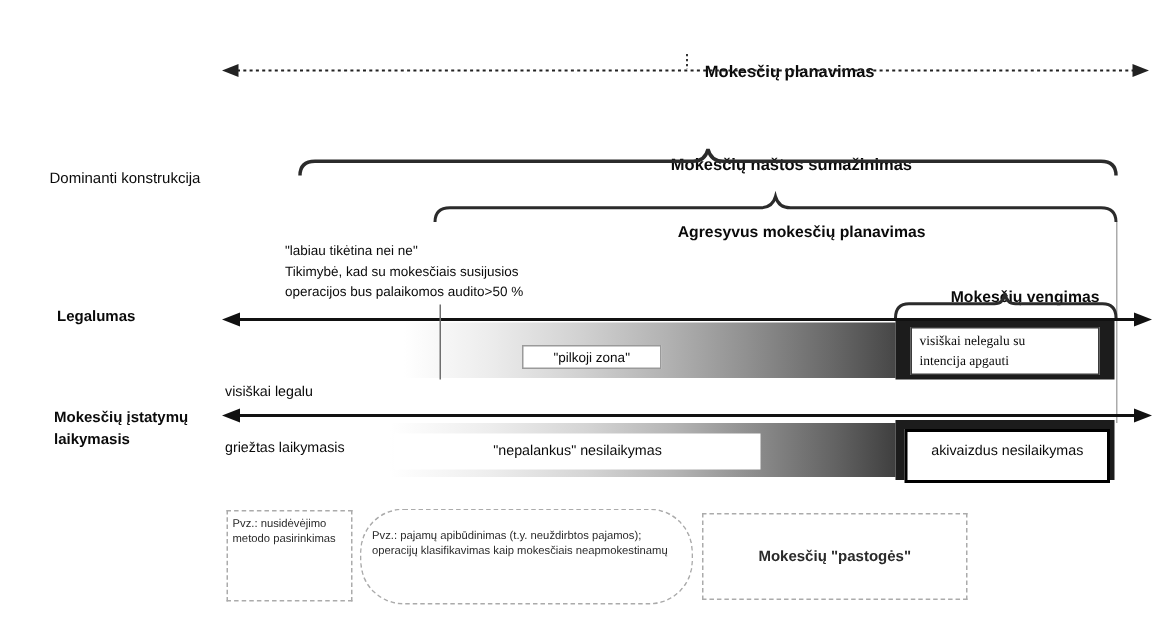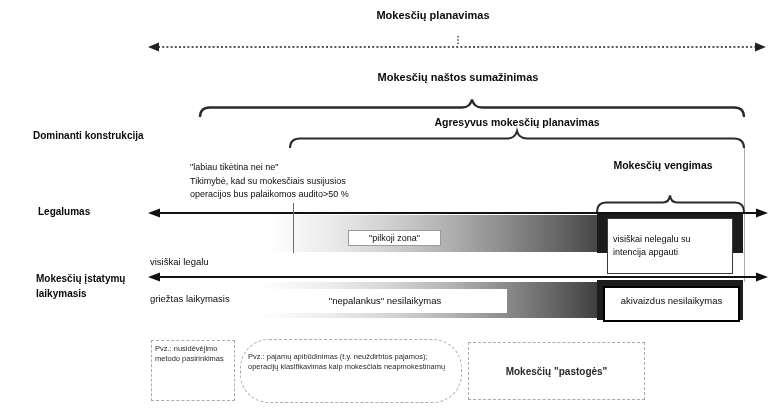--- a/index.html
+++ b/index.html
@@ -1,28 +1,28 @@
 <!DOCTYPE html>
 <html><head>
 <meta charset="utf-8">
 <style>
   html,body{margin:0;padding:0;background:#ffffff;}
   #canvas{
     position:relative;width:780px;height:418px;background:#ffffff;overflow:hidden;
     font-family:"Liberation Sans", sans-serif;color:#0a0a0a;
   }
   .abs{position:absolute;}
-  .ctr{text-align:center;}
+  .ctr{text-align:right;margin-top:33px;}
 
   
   .title{top:9px;left:283px;width:300px;font-size:11px;font-weight:bold;}
   .subtitle{top:71px;left:308px;width:300px;font-size:11px;font-weight:bold;}
   .lvl-aggr{top:116px;left:417px;width:200px;font-size:10.5px;font-weight:bold;}
   .lvl-avoid{top:159px;left:593px;width:140px;font-size:10.5px;font-weight:bold;}
-  .lbl-construct{top:130px;left:33px;font-size:10px;font-weight:bold;}
+  .lbl-construct{top:114px;left:33px;font-size:10px;font-weight:normal;}
   .lbl-legality{top:206px;left:38px;font-size:10px;font-weight:bold;}
   .lbl-compliance{top:272px;left:36px;font-size:10px;font-weight:bold;line-height:14.5px;}
   .annotation{top:161px;left:190px;width:250px;font-size:9px;line-height:13.5px;}
 
   
   #overlay{top:0;left:0;width:780px;height:418px;z-index:3;pointer-events:none;}
 
   
   .bar1{top:215px;left:148px;width:449px;height:37px;z-index:1;
     background:linear-gradient(to right,#ffffff 0%,#ffffff 27%,#ececec 40%,#d2d2d2 53%,#b2b2b2 66%,#909090 78%,#6a6a6a 90%,#474747 100%);}
@@ -33,21 +33,21 @@
   .vconnector{top:148px;left:744px;width:1px;height:134px;background:#ababab;z-index:0;}
   .divider{top:203px;left:293px;width:1px;height:50px;background:#6f6f6f;z-index:4;}
 
   
   .scale-txt{z-index:5;font-size:9.5px;}
   .t-legal{top:230px;left:150px;margin-top:26px;}
   .t-grieztas{top:293px;left:150px;}
   .box-pilkoji{top:230px;left:348px;width:93px;height:16px;background:#ffffff;border:1px solid #9a9a9a;
     z-index:5;font-size:9px;line-height:15px;text-align:center;box-sizing:border-box;}
   .box-nelegalu{top:218px;left:607px;width:114px;background:#ffffff;border:1px solid #3c3c3c;
-    z-index:5;font-size:9px;line-height:13px;padding:14px 5px;box-sizing:content-box;}
+    z-index:5;font-size:9px;line-height:13px;padding:2px 5px;box-sizing:content-box;font-family:Liberation Serif, serif;}
   .box-nepalankus{top:289px;left:263px;width:244px;height:24px;background:#ffffff;
     z-index:5;font-size:9.5px;line-height:24px;text-align:center;}
   .box-akivaizdus{top:286px;left:603px;width:137px;height:36px;background:#ffffff;border:2px solid #000000;
     z-index:5;font-size:9.5px;line-height:25px;text-align:center;box-sizing:border-box;}
 
   
   .exbox{border:1px dashed #ababab;background:#ffffff;z-index:5;box-sizing:border-box;color:#2a2a2a;}
   .ex1{top:340px;left:151px;width:84px;height:61px;font-size:7.5px;line-height:10px;padding:3px 3px;}
   .ex2{top:339px;left:240px;width:222px;height:64px;font-size:7.5px;line-height:10px;padding:12px 7px 0 7px;border-radius:29px;}
   .ex3{top:342px;left:468px;width:177px;height:58px;font-size:10px;font-weight:bold;

